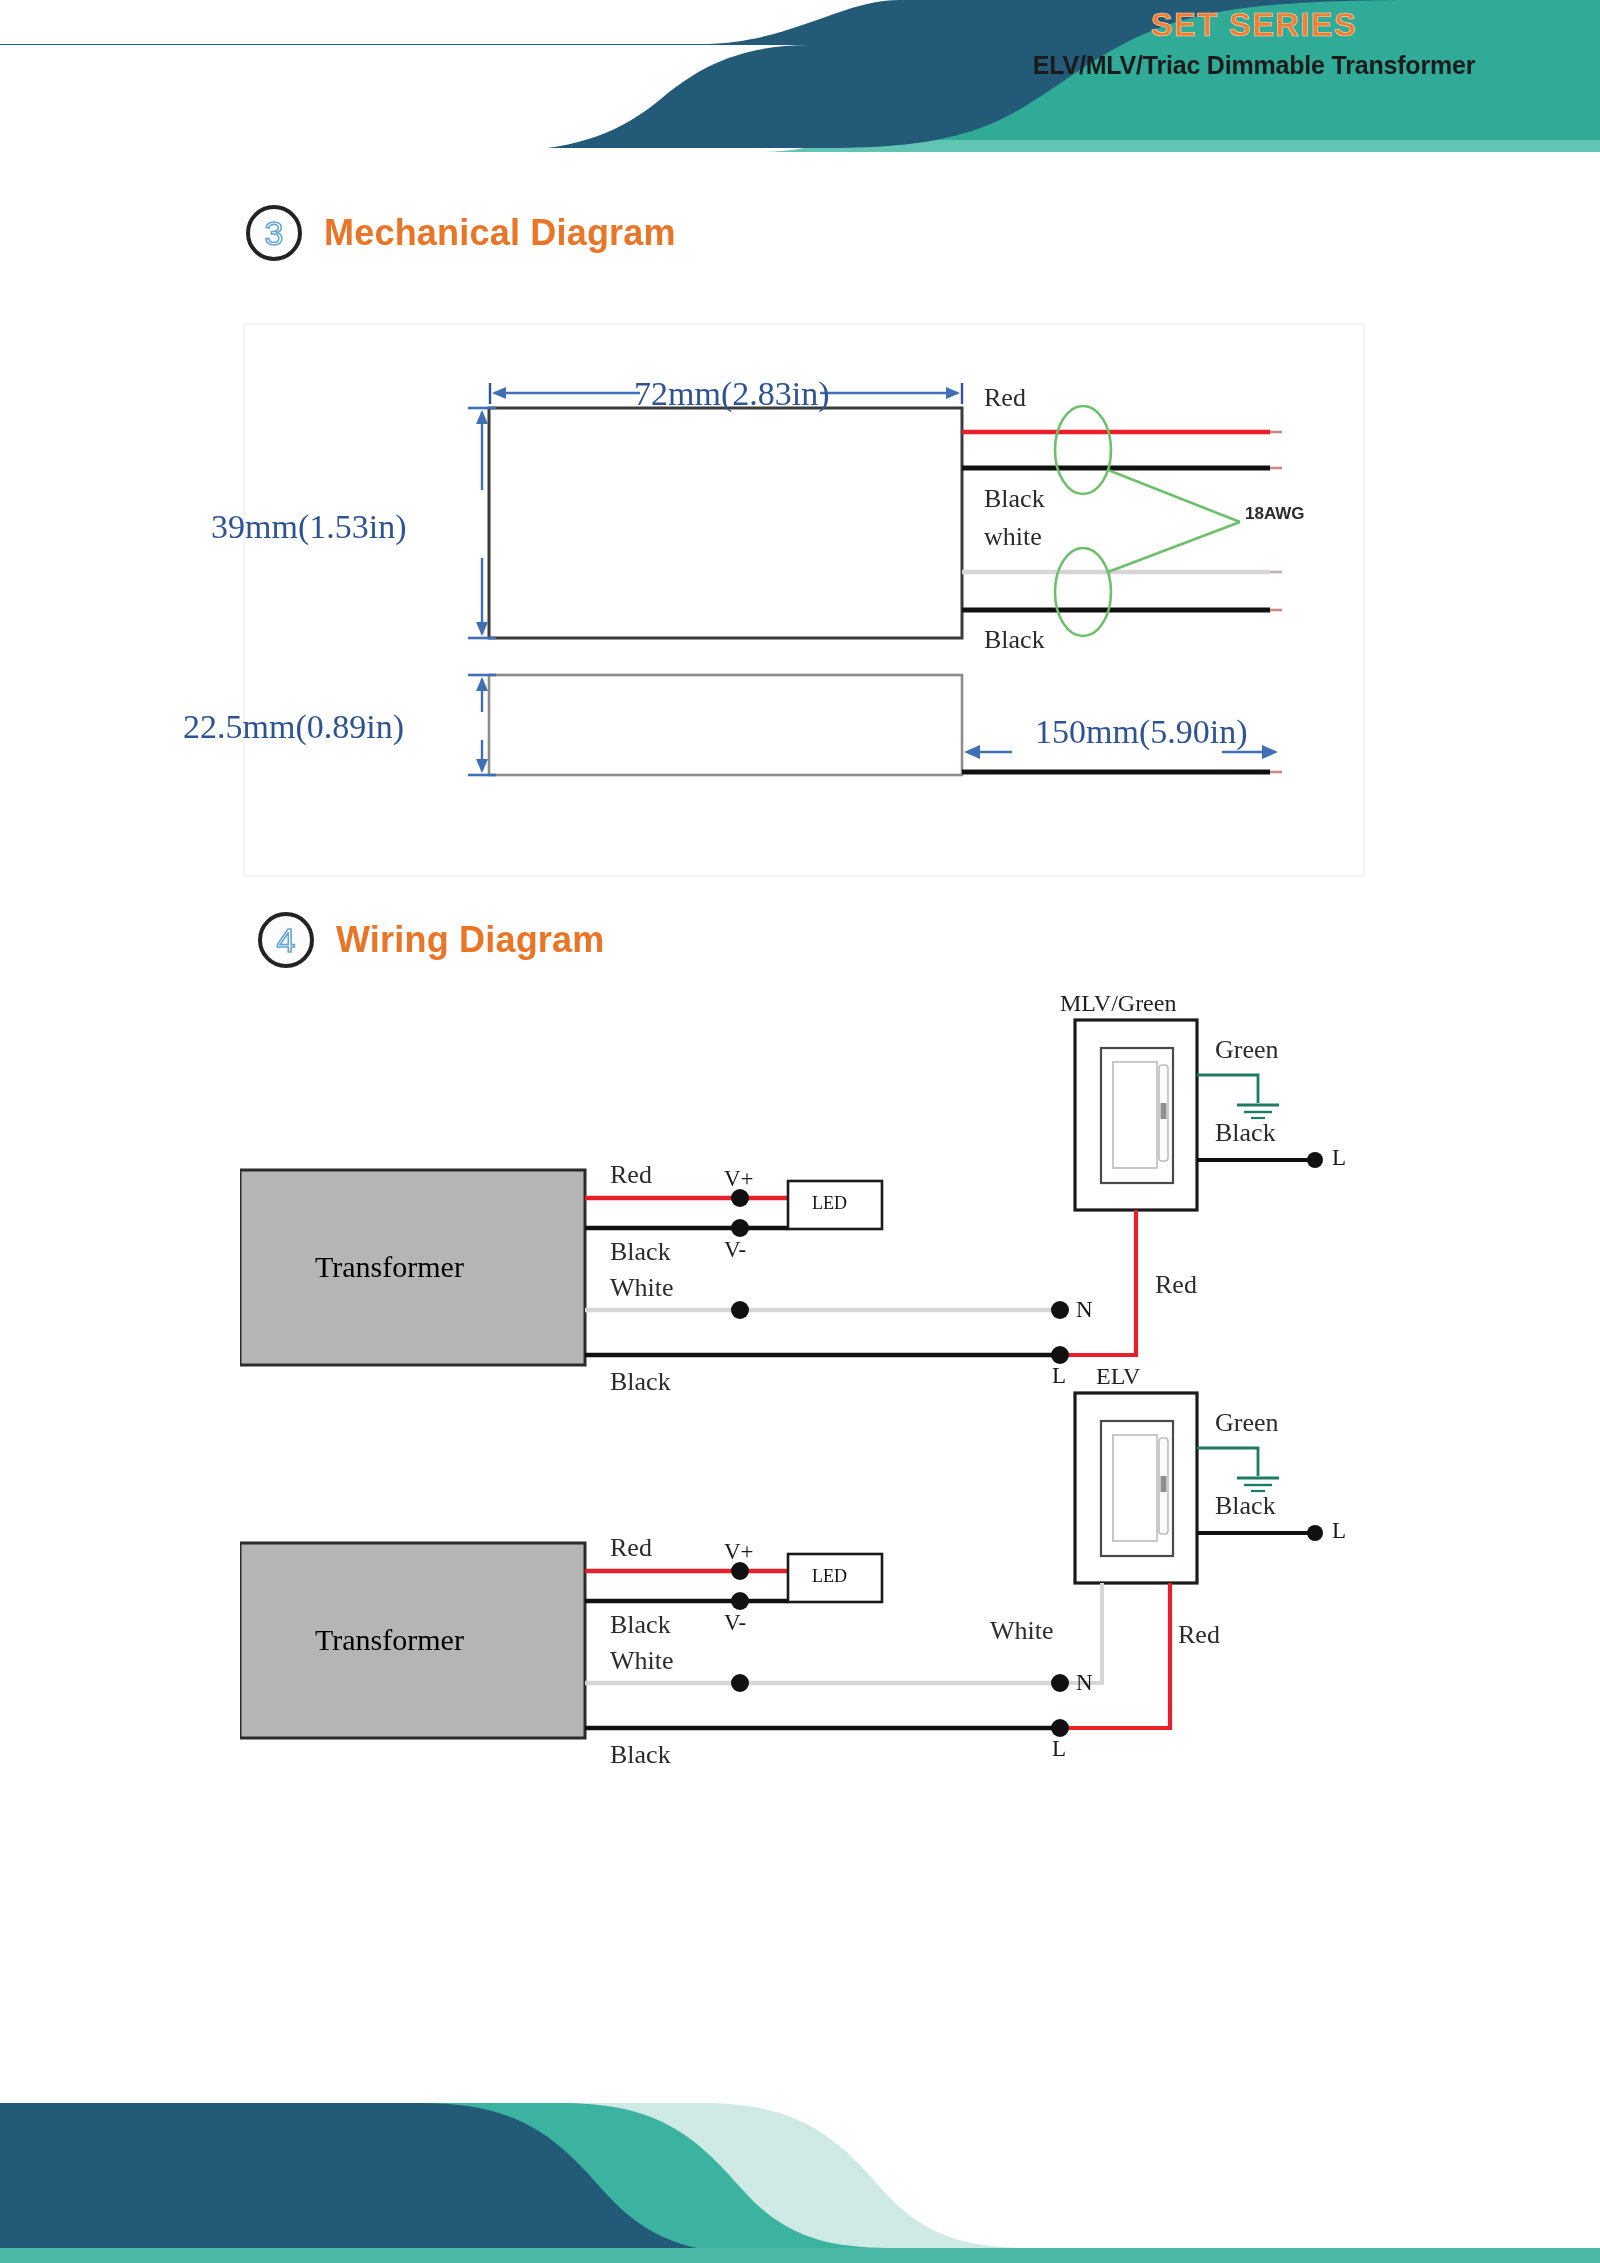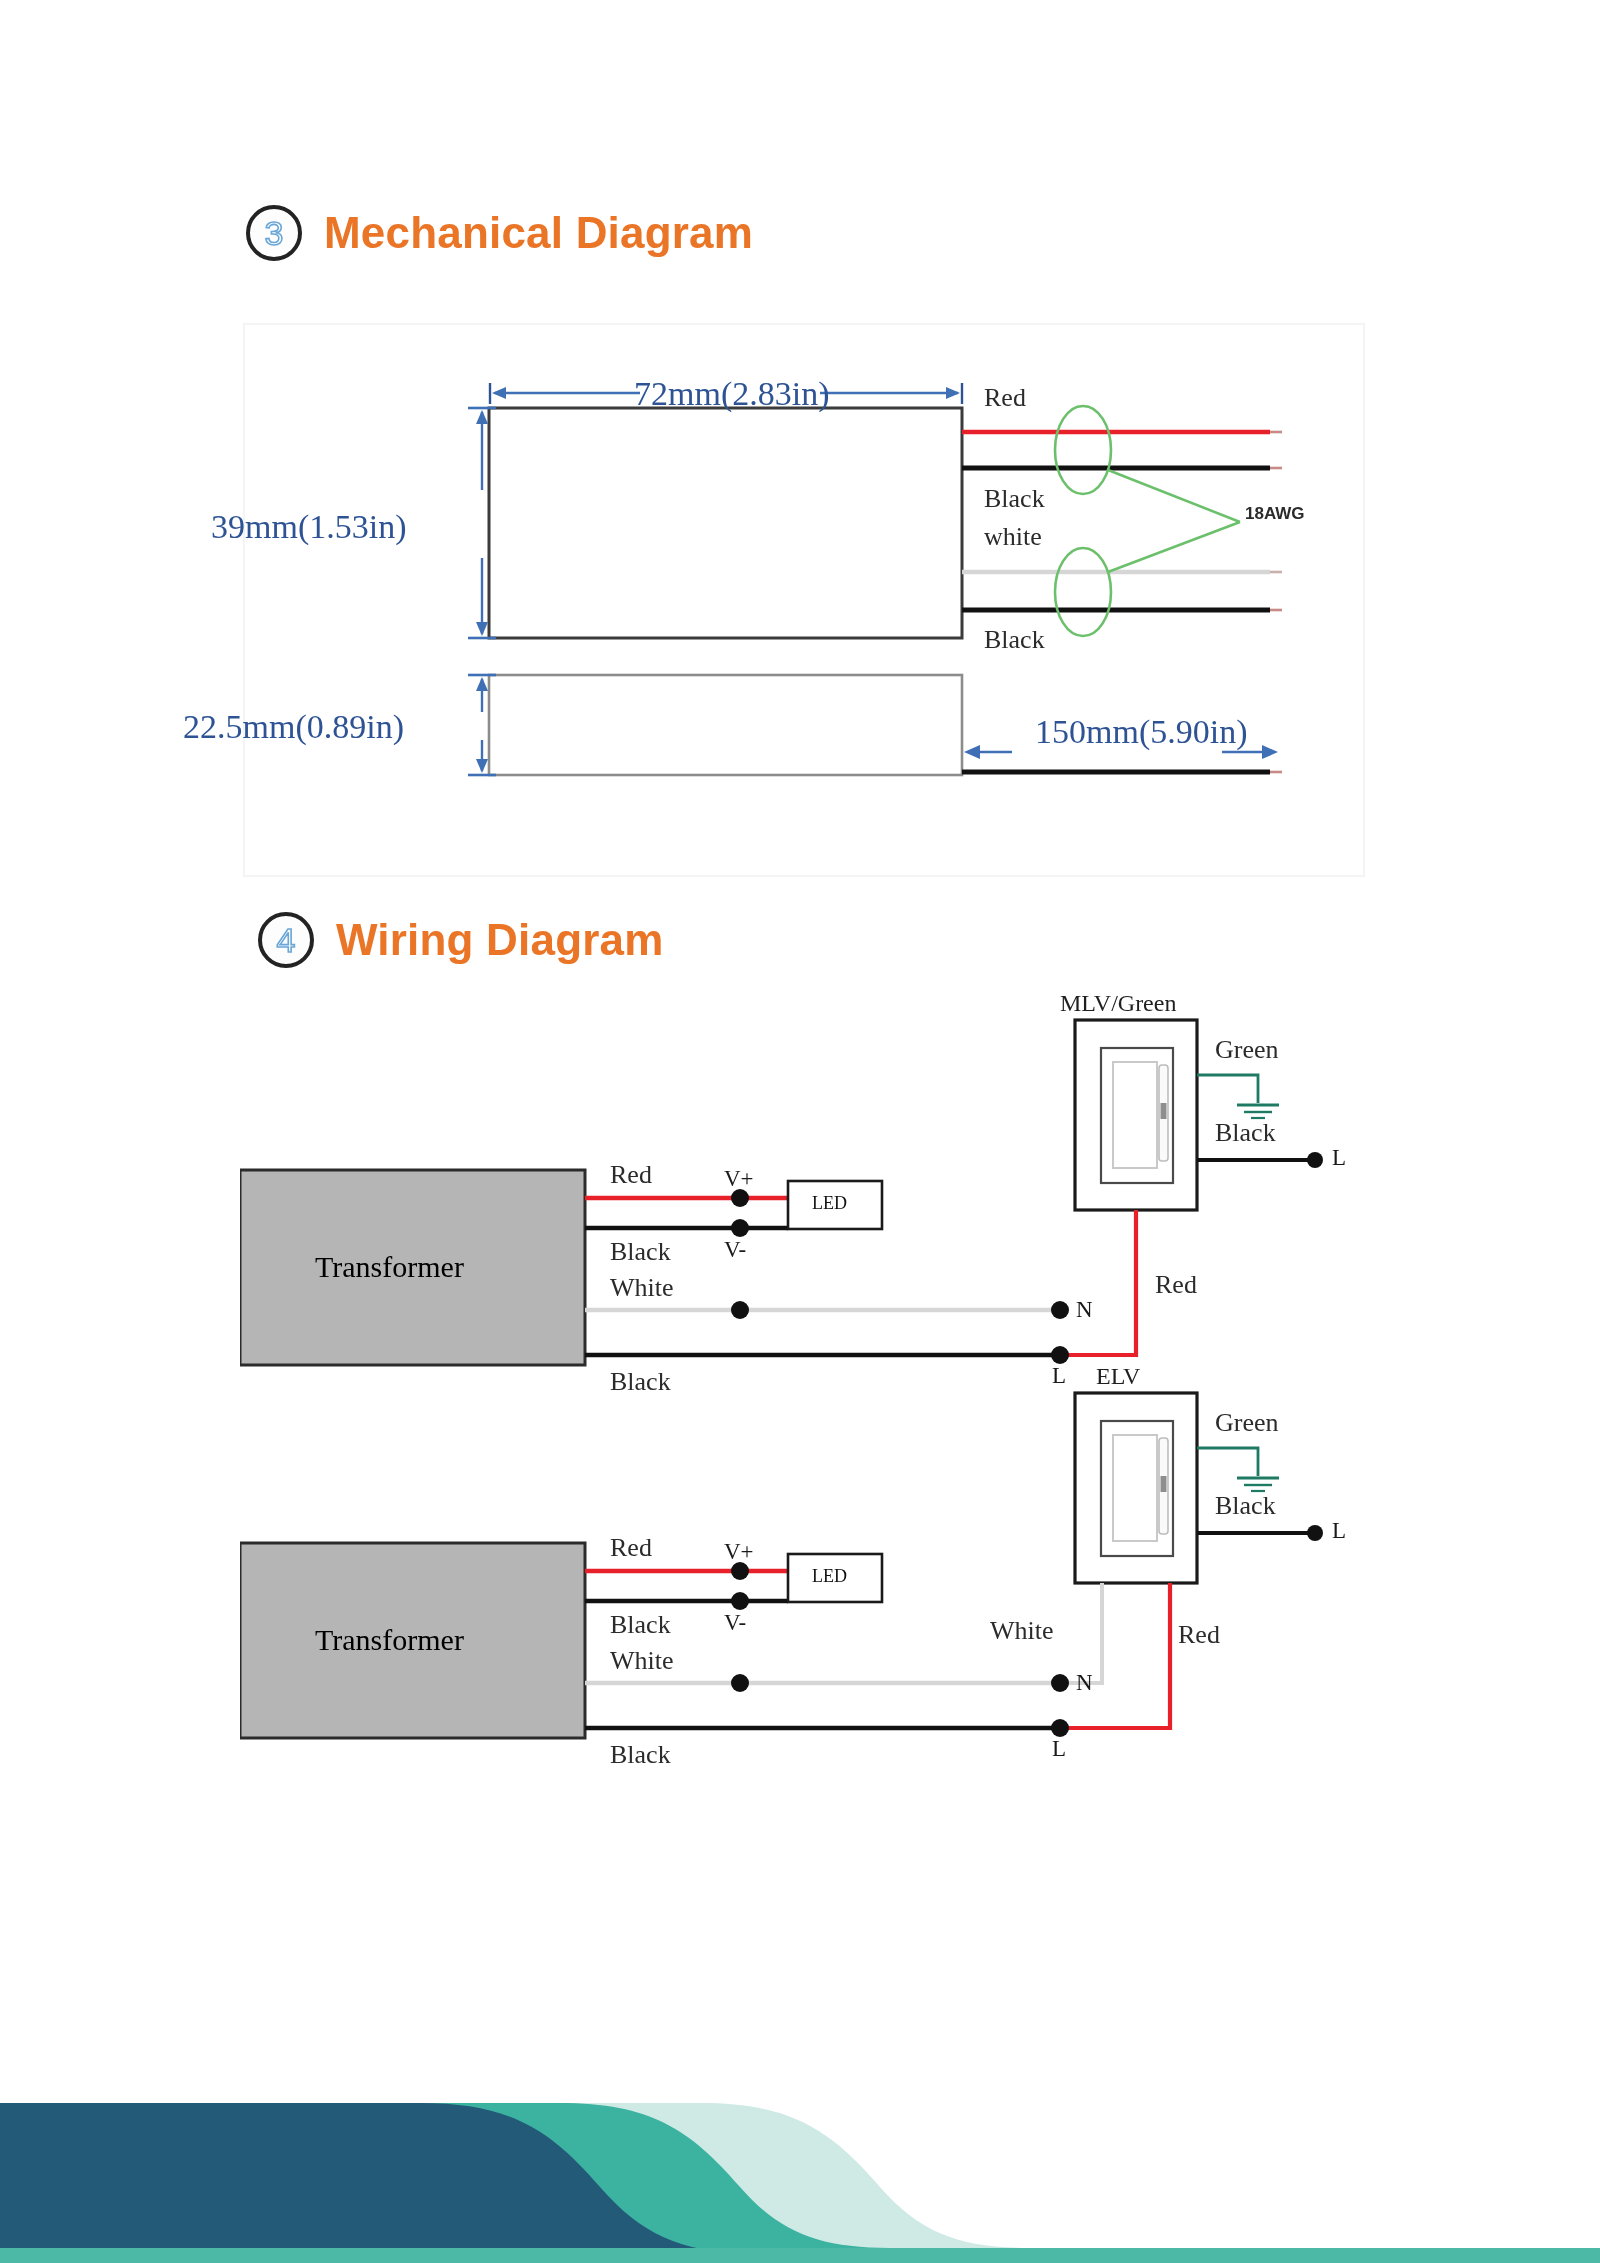--- a/index.html
+++ b/index.html
@@ -32,21 +32,21 @@
     width:56px;height:56px;border-radius:50%;
     border:4px solid #232323;background:#fdfdfd;
     display:flex;align-items:center;justify-content:center;
     font-family:"Liberation Sans", sans-serif;
     font-size:34px;font-weight:400;color:#ffffff;
     -webkit-text-stroke:1.6px #6aa6d8;
     box-sizing:border-box;
   }
   .sec-title{
     font-family:"Liberation Sans", sans-serif;
-    font-size:44px;font-weight:700;color:#ea7526;letter-spacing:0.2px;
+    font-size:36px;font-weight:700;color:#ea7526;letter-spacing:0.2px;
   }
 
   
   .canvas{position:absolute;}
   .canvas svg{display:block;}
 
   
   .lbl{position:absolute;white-space:nowrap;}
   .dim{color:#2e5395;font-family:"Liberation Serif", serif;font-size:34px;}
   .wire-lbl{color:#2b2b2b;font-family:"Liberation Serif", serif;font-size:26px;}
@@ -58,20 +58,38 @@
 
   
   .footer{position:absolute;left:0;bottom:0;width:1600px;height:200px;overflow:hidden;}
   .footer svg{position:absolute;left:0;top:0;}
 </style>
 </head>
 <body>
 
 <div class="page">
 
+  <div class="header">
+    <svg width="1600" height="152" viewBox="0 0 1600 152">
+
+      <path d="M1600,0 L1600,152 L760,152 C900,152 960,40 1080,6 C1130,-8 1200,0 1600,0 Z" fill="#62c4b2"></path>
+
+      <path d="M1600,0 L1600,140 L700,140 C840,140 880,34 1000,4 C1050,-8 1160,0 1600,0 Z" fill="#2fab97"></path>
+
+      <path d="M0,0 L1420,0 C1210,0 1160,18 1080,70 C1010,116 980,148 830,148 L0,148 L0,44 C0,44 640,44 700,44 C790,44 840,0 900,0 Z" fill="#235a78"></path>
+
+      <path d="M0,44 L0,152 L830,152 C980,152 1010,118 1080,72 C1000,120 960,148 820,148 L0,148 Z" fill="#ffffff" opacity="0"></path>
+      <path d="M0,45 L790,45 C730,45 690,62 650,92 C600,128 560,152 470,152 L0,152 Z" fill="#ffffff"></path>
+      <path d="M0,45 L810,45 C742,45 700,66 662,98 C616,136 572,152 480,152 L0,152 Z" fill="#ffffff"></path>
+    </svg>
+    <div class="header-text">
+      <div class="brand">SET SERIES</div>
+      <div class="subbrand">ELV/MLV/Triac Dimmable Transformer</div>
+    </div>
+  </div>
 
   <div class="section-head" style="left:246px;top:205px;">
     <div class="sec-circle">3</div>
     <div class="sec-title">Mechanical Diagram</div>
   </div>
 
   <div class="canvas" style="left:240px;top:320px;width:1130px;height:560px;">
     <svg width="1130" height="560" viewBox="0 0 1130 560">
 
       <rect x="4" y="4" width="1120" height="552" fill="#ffffff" stroke="#f4f4f4" stroke-width="2"></rect>

